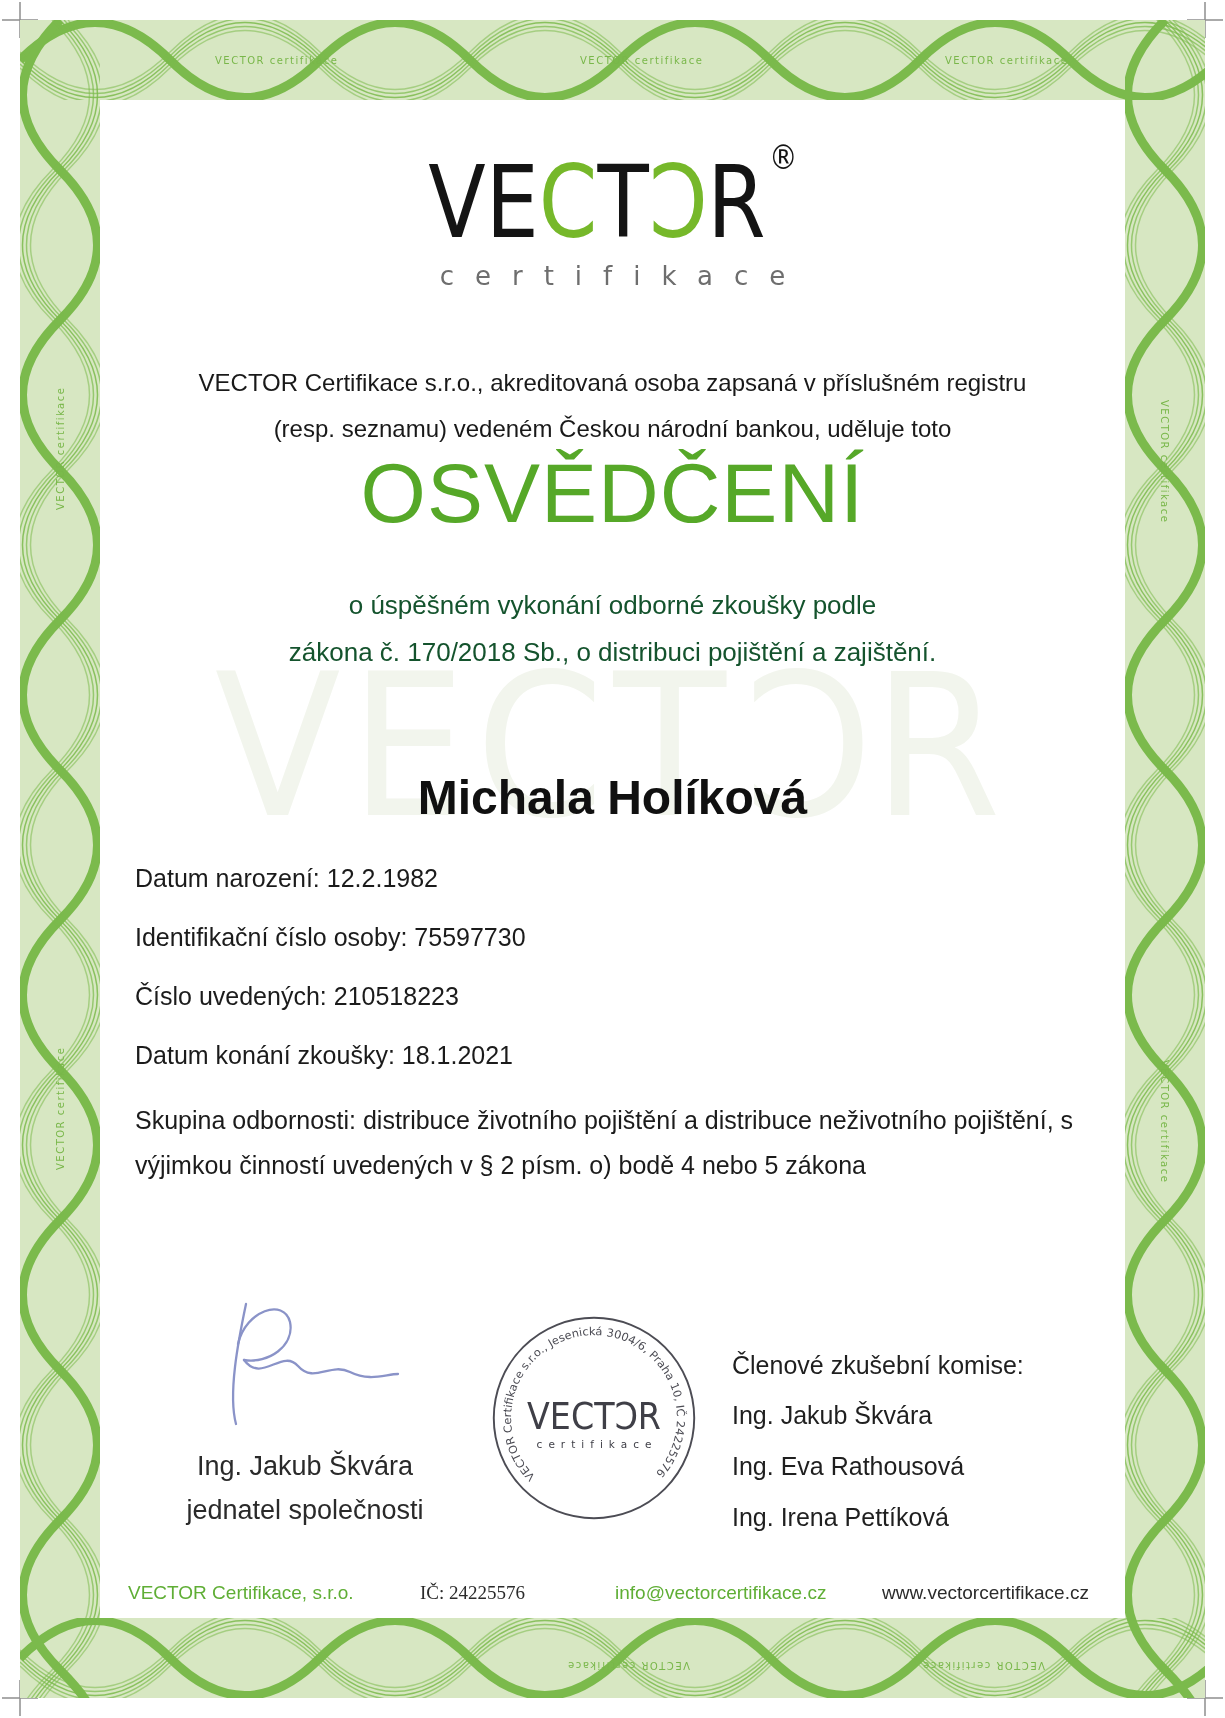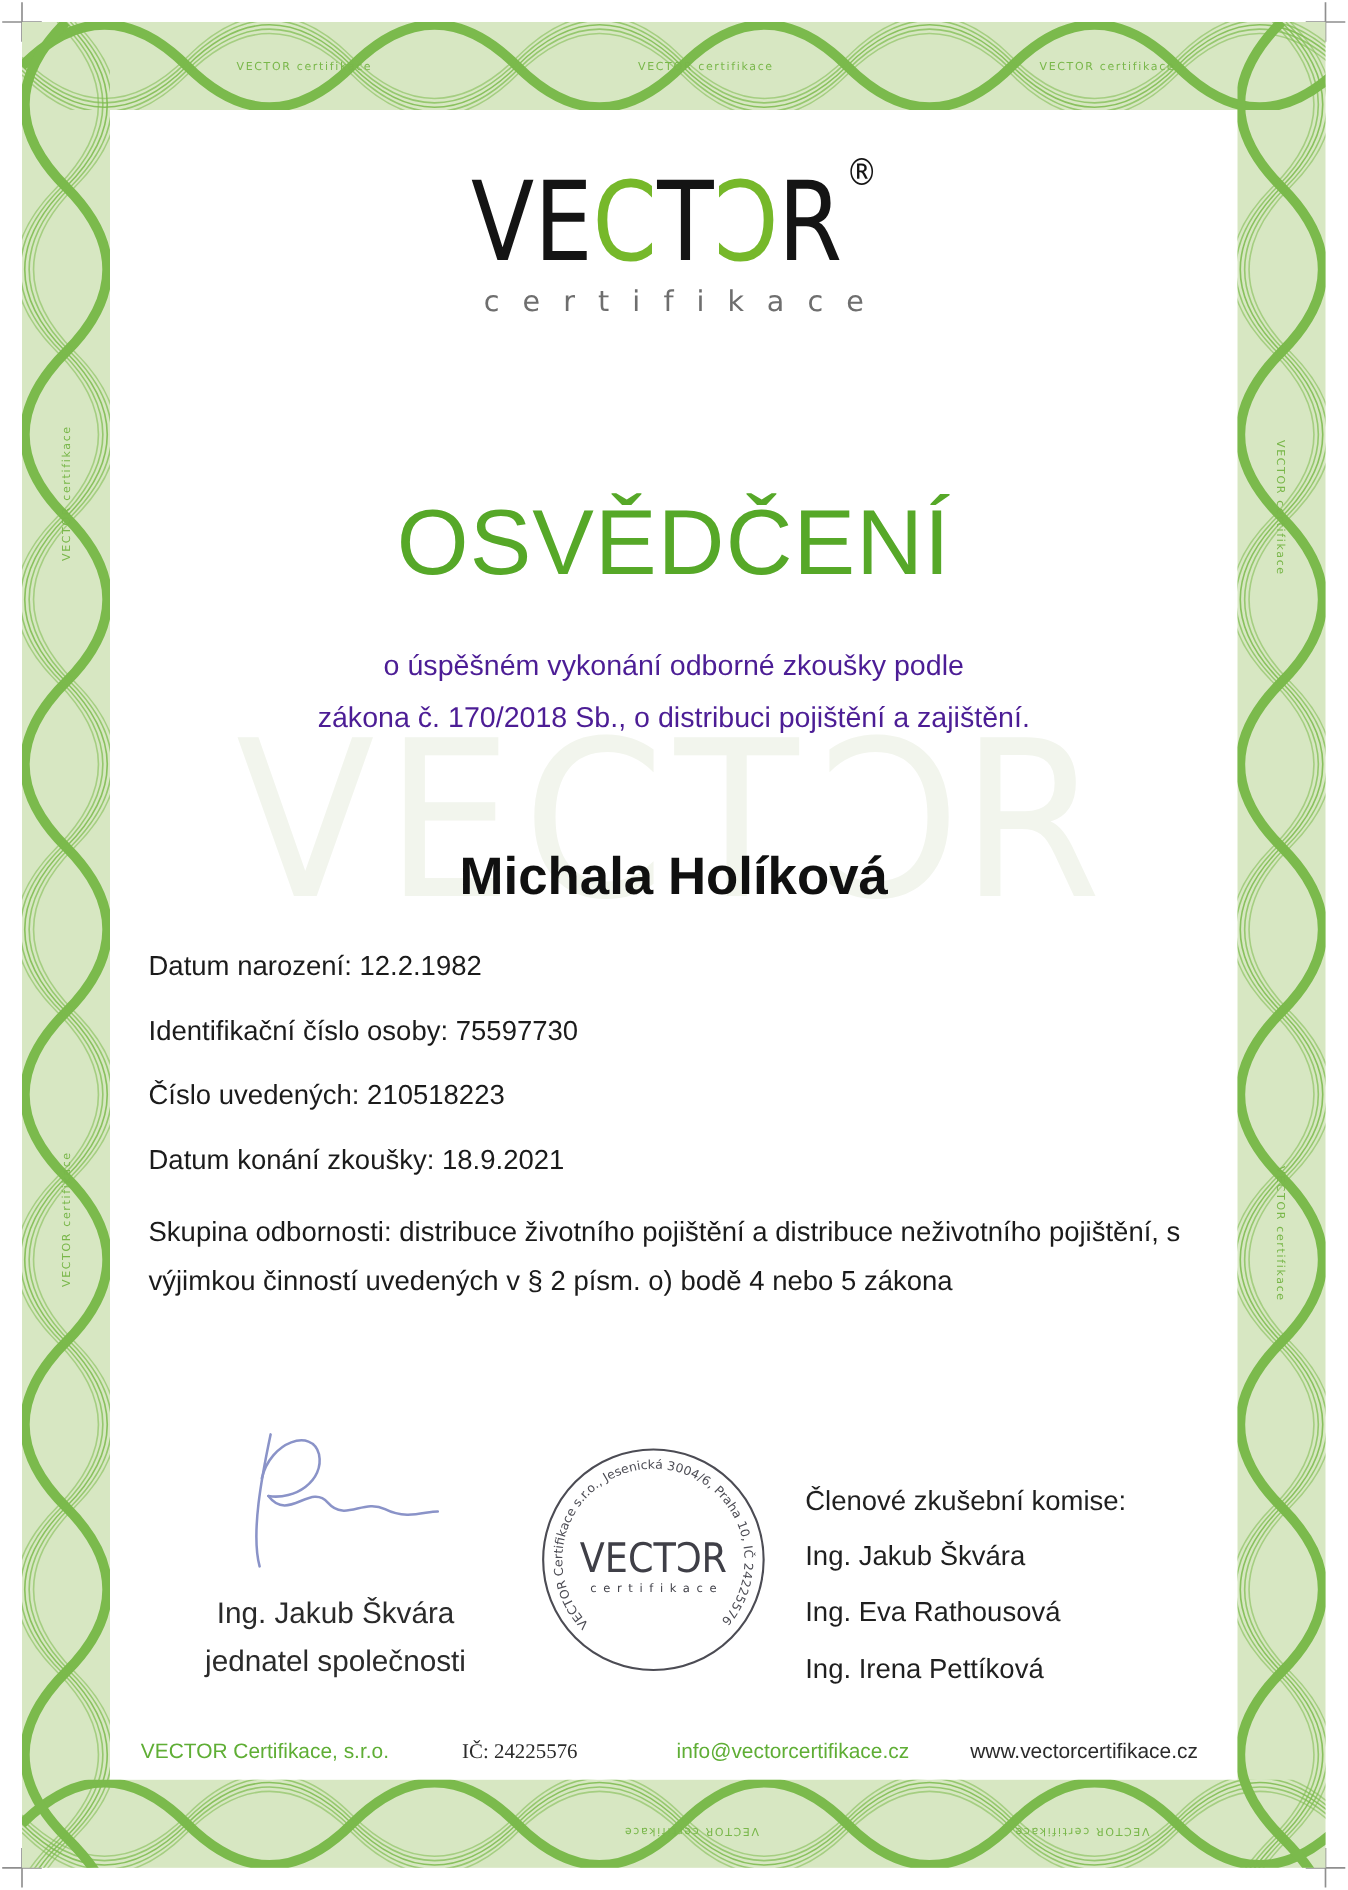--- a/index.html
+++ b/index.html
@@ -22,21 +22,21 @@
   .rmark{font-size:34px;vertical-align:68px;margin-left:4px;color:#141414;}
   .logo-sub{font-family:"DejaVu Sans",sans-serif;font-size:26px;letter-spacing:21px;color:#6e6e6e;
             margin-top:8px;padding-left:21px;}
   .mirror{display:inline-block;transform:scaleX(-1);}
 
   .intro{position:absolute;top:360px;left:0;width:100%;text-align:center;
          font-size:24px;line-height:46px;color:#191919;}
   .cert-title{position:absolute;top:447px;left:0;width:100%;text-align:center;
               font-size:84px;line-height:1.1;color:#56a828;letter-spacing:1px;}
   .subtitle{position:absolute;top:582px;left:0;width:100%;text-align:center;
-            font-size:26px;line-height:47px;color:#4c1d95;}
+            font-size:26px;line-height:47px;color:#14532d;}
   .holder{position:absolute;top:770px;left:0;width:100%;text-align:center;
           font-size:48px;font-weight:700;color:#101010;}
 
   .details{position:absolute;top:862px;left:135px;width:1010px;font-size:25px;color:#1b1b1b;}
   .detail-row{line-height:32px;margin-bottom:27px;}
   .detail-row.multiline{line-height:45px;margin-bottom:0;}
 
   .sig-block{position:absolute;left:130px;top:1290px;width:350px;text-align:center;}
   .sig-svg{display:block;margin:0 auto;}
   .signer-name{font-size:27px;color:#2a2a2a;margin-top:12px;line-height:48px;}
@@ -148,35 +148,39 @@
 
   <div class="watermark"><span>V</span><span>E</span><span class="green">C</span><span>T</span><span class="green mirror">C</span><span>R</span></div>
 
   <div class="content">
 
     <div class="logo">
       <div class="logo-word"><span><span>V</span><span>E</span><span class="green">C</span><span>T</span><span class="green mirror">C</span><span>R</span></span><span class="rmark">®</span></div>
       <div class="logo-sub">certifikace</div>
     </div>
 
+    <div class="intro">
+      <div>VECTOR Certifikace s.r.o., akreditovaná osoba zapsaná v příslušném registru</div>
+      <div>(resp. seznamu) vedeném Českou národní bankou, uděluje toto</div>
+    </div>
 
     <div class="cert-title">OSVĚDČENÍ</div>
 
     <div class="subtitle">
       <div>o úspěšném vykonání odborné zkoušky podle</div>
       <div>zákona č. 170/2018 Sb., o distribuci pojištění a zajištění.</div>
     </div>
 
     <div class="holder">Michala Holíková</div>
 
     <div class="details">
       <div class="detail-row"><span>Datum narození:</span> <span>12.2.1982</span></div>
       <div class="detail-row"><span>Identifikační číslo osoby:</span> <span>75597730</span></div>
       <div class="detail-row"><span>Číslo uvedených:</span> <span>210518223</span></div>
-      <div class="detail-row"><span>Datum konání zkoušky:</span> <span>18.9.2021</span></div>
+      <div class="detail-row"><span>Datum konání zkoušky:</span> <span>18.1.2021</span></div>
       <div class="detail-row multiline"><span>Skupina odbornosti:</span> <span>distribuce životního pojištění a distribuce neživotního pojištění, s výjimkou činností uvedených v § 2 písm. o) bodě 4 nebo 5 zákona</span></div>
     </div>
 
     <div class="sig-block">
       <svg class="sig-svg" width="250" height="140" viewBox="0 0 250 140">
         <g fill="none" stroke="#8a93c8" stroke-width="2.3" stroke-linecap="round">
           <path d="M66,14 C58,52 48,104 56,134"></path>
           <path d="M58,54 C66,20 104,8 110,32 C115,56 88,74 64,70"></path>
           <path d="M64,70 C82,94 102,58 118,76 C134,94 150,72 170,82 C190,92 206,84 218,84"></path>
         </g>

